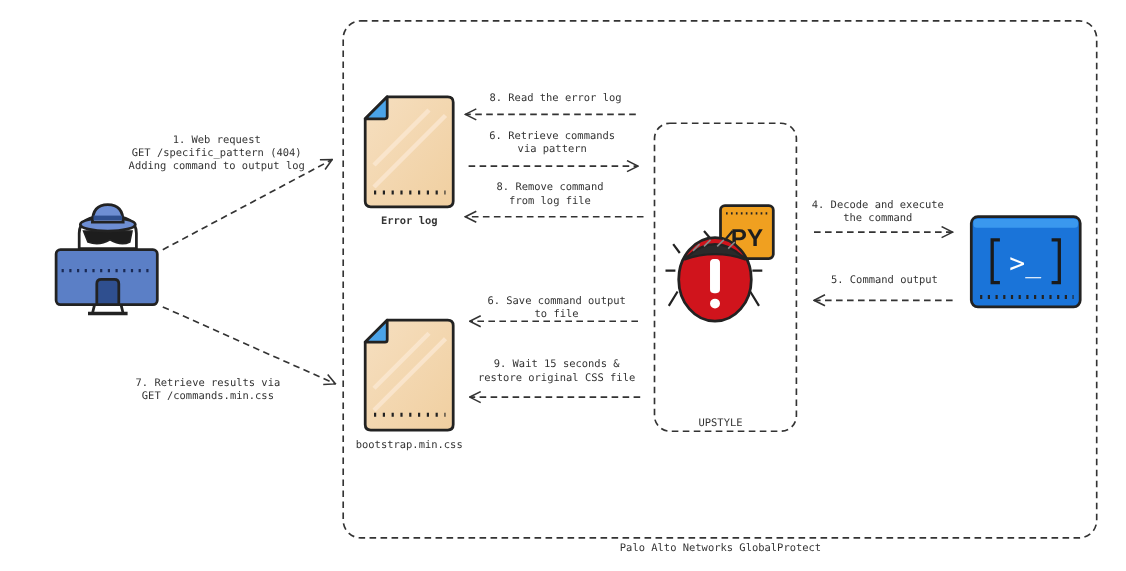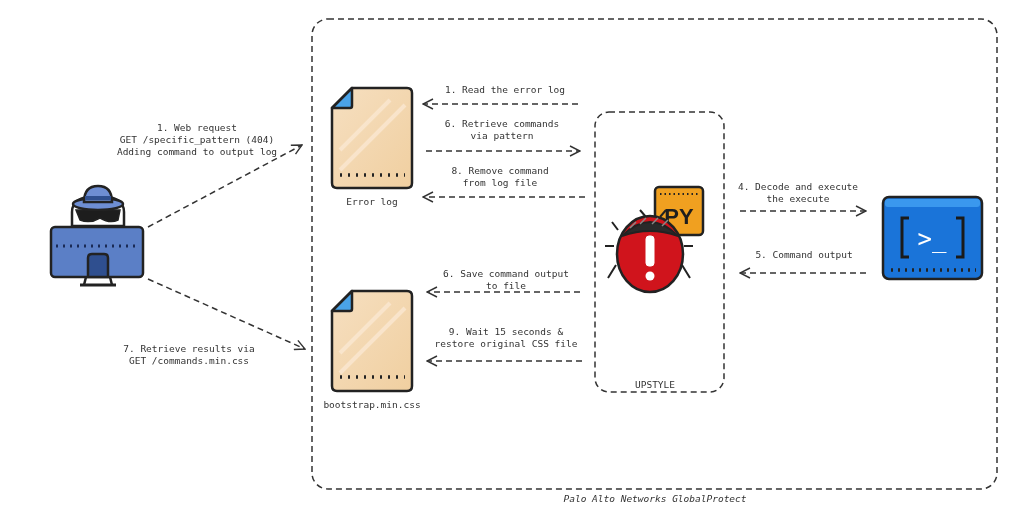--- a/index.html
+++ b/index.html
@@ -100,46 +100,46 @@
     <line x1="891" y1="270" x2="976" y2="270" stroke="#222" stroke-width="3.5" stroke-dasharray="2,5"></line>
   </g>
 </svg>
 
 <div class="lbl" style="left:197px; top:122px;">
   <div>1. Web request</div>
   <div>GET /specific_pattern (404)</div>
   <div>Adding command to output log</div>
 </div>
 <div class="lbl" style="left:505px; top:84px;">
-  <div>1. Read the error log</div>
+  <div>8. Read the error log</div>
 </div>
 <div class="lbl" style="left:502px; top:118px;">
   <div>6. Retrieve commands</div>
   <div>via pattern</div>
 </div>
 <div class="lbl" style="left:500px; top:165px;">
   <div>8. Remove command</div>
   <div>from log file</div>
 </div>
 <div class="lbl" style="left:798px; top:181px;">
   <div>4. Decode and execute</div>
-  <div>the execute</div>
+  <div>the command</div>
 </div>
 <div class="lbl" style="left:804px; top:249px;">
   <div>5. Command output</div>
 </div>
 <div class="lbl" style="left:506px; top:268px;">
   <div>6. Save command output</div>
   <div>to file</div>
 </div>
 <div class="lbl" style="left:506px; top:326px;">
   <div>9. Wait 15 seconds &amp;</div>
   <div>restore original CSS file</div>
 </div>
 <div class="lbl" style="left:189px; top:343px;">
   <div>7. Retrieve results via</div>
   <div>GET /commands.min.css</div>
 </div>
 
-<div class="cap" style="left:372px; top:196px;">Error log</div>
+<div class="cap" style="left:372px; top:196px;font-weight:bold;">Error log</div>
 <div class="cap" style="left:372px; top:399px;">bootstrap.min.css</div>
 <div class="cap" style="left:655px; top:379px;">UPSTYLE</div>
-<div class="cap" style="left:655px; top:493px;font-style:italic;">Palo Alto Networks GlobalProtect</div>
+<div class="cap" style="left:655px; top:493px;">Palo Alto Networks GlobalProtect</div>
 
 </body></html>

